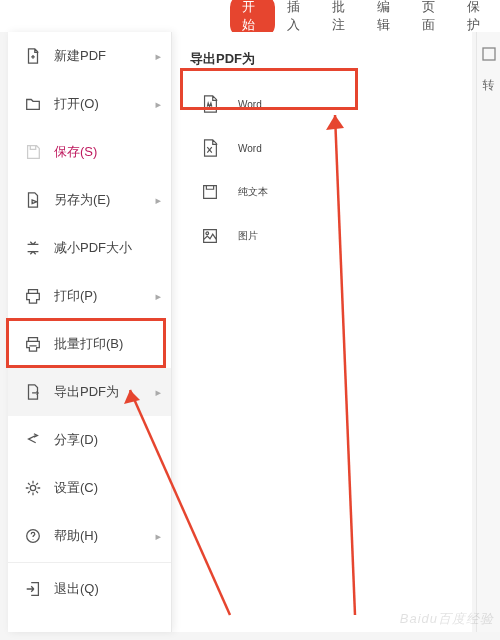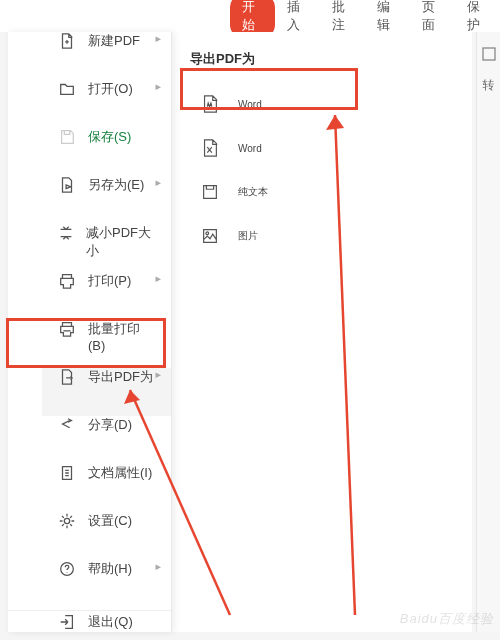--- a/index.html
+++ b/index.html
@@ -26,24 +26,24 @@
   .tab { padding: 5px 12px; }
   .tab.active {
     background: #e6452f; color: #fff; border-radius: 12px; padding: 3px 12px;
   }
   .left-menu {
     position: absolute; left: 8px; top: 32px; width: 164px; height: 600px;
     background: #fff; box-shadow: 2px 0 8px rgba(0,0,0,.08);
     border-right: 1px solid #e8e8e8; z-index: 5;
   }
   .menu-item {
-    display: flex; height: 48px; padding: 0 14px;
-    font-size: 13px; color: #444; position: relative; margin-left: 34px;
-  }
-  .menu-item.disabled { color: #15803d; }
+    display: flex; align-items: center; height: 48px; padding: 0 14px;
+    font-size: 13px; color: #444; position: relative;
+  }
+  .menu-item.disabled { color: #be185d; }
   .menu-item .mi-icon { width: 22px; display: inline-flex; justify-content: center; margin-right: 10px;}
   .menu-item .mi-icon svg { width: 18px; height: 18px; }
   .menu-item .arrow {
     position: absolute; right: 10px; color: #aaa; font-size: 11px;
   }
   .divider { height: 1px; background: #eee; margin: 2px 0; }
   .highlight1 {
     position: absolute; left: 6px; top: 318px; width: 160px; height: 50px;
     border: 3px solid #e6452f; z-index: 20; pointer-events: none;
   }
@@ -197,28 +197,20 @@
     <span>导出PDF为</span>
     <span class="arrow">▸</span>
   </div>
   <div class="menu-item">
     <span class="mi-icon">
         <svg viewBox="0 0 20 20">
           <path d="M13 5l-8 4 8 4M11 3l4 2-4 2" fill="none" stroke="#555" stroke-width="1.4"></path>
         </svg>
       </span>
     <span>分享(D)</span>
-  </div>
-  <div class="menu-item">
-    <span class="mi-icon">
-        <svg viewBox="0 0 20 20">
-          <path d="M5 3h10v14H5z M8 7h4M8 10h4M8 13h4" fill="none" stroke="#555" stroke-width="1.4"></path>
-        </svg>
-      </span>
-    <span>文档属性(I)</span>
   </div>
   <div class="menu-item">
     <span class="mi-icon">
         <svg viewBox="0 0 20 20">
           <circle cx="10" cy="10" r="3" fill="none" stroke="#555" stroke-width="1.4"></circle>
           <path d="M10 2v3M10 15v3M2 10h3M15 10h3M4.5 4.5l2 2M13.5 13.5l2 2M15.5 4.5l-2 2M6.5 13.5l-2 2" stroke="#555" stroke-width="1.4"></path>
         </svg>
       </span>
     <span>设置(C)</span>
   </div>

